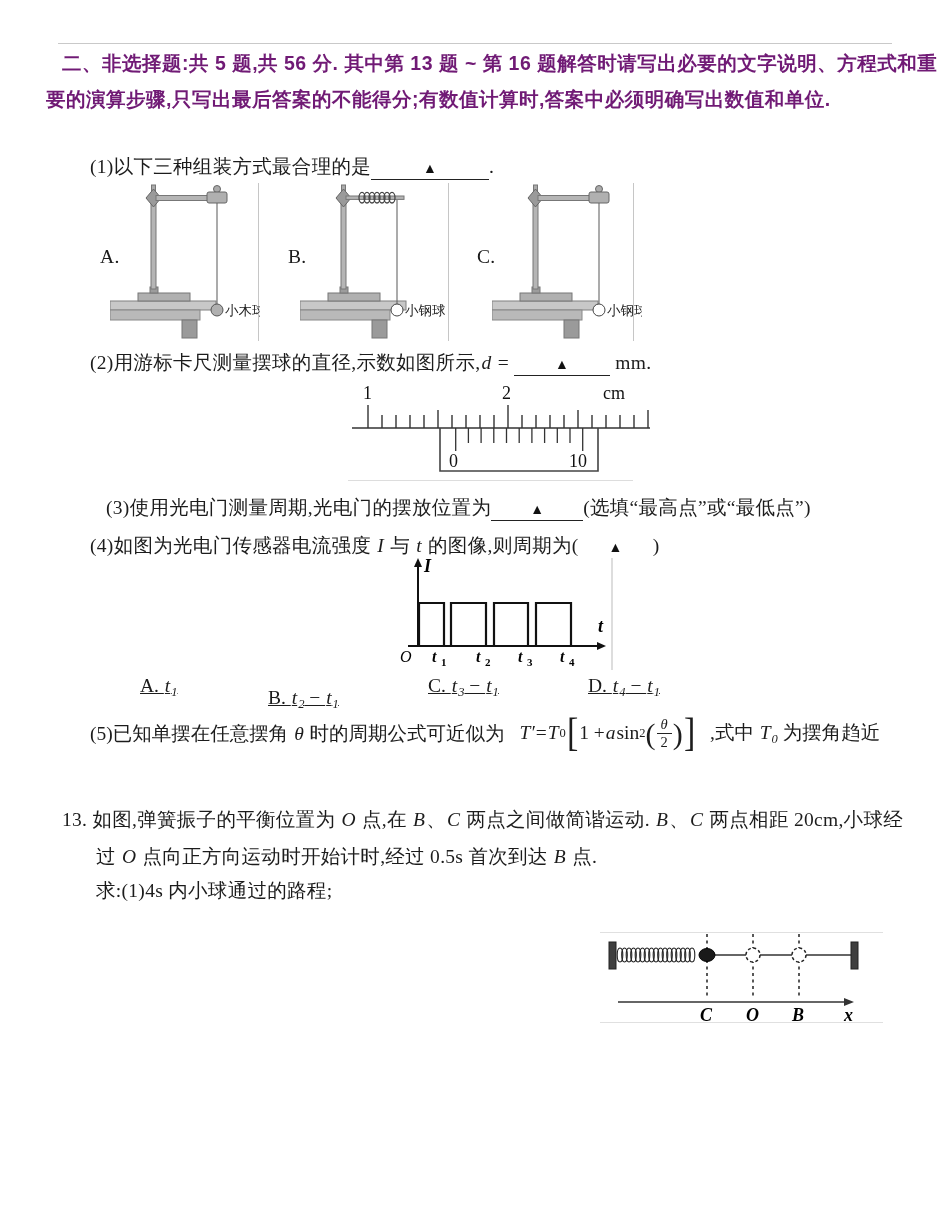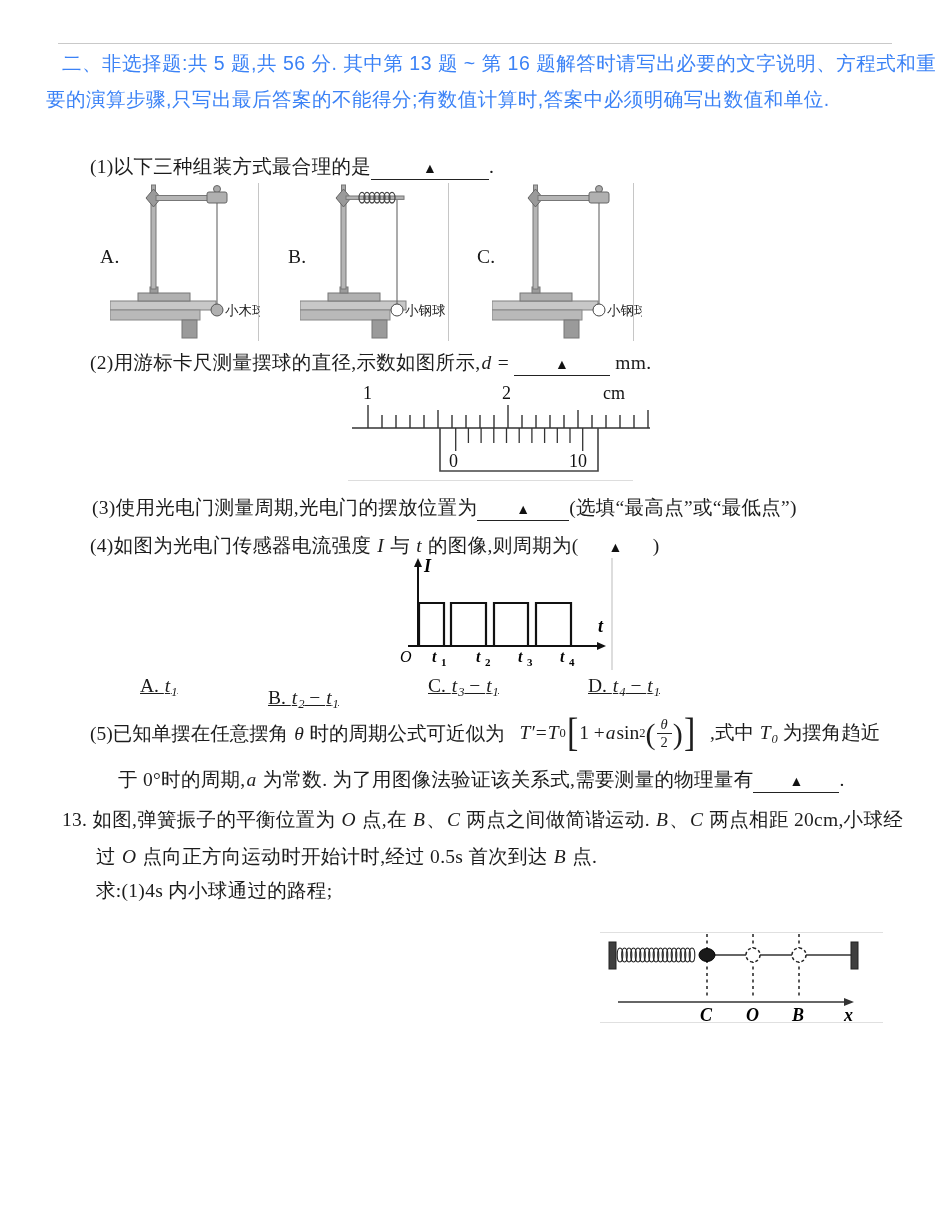--- a/index.html
+++ b/index.html
@@ -1,19 +1,19 @@
 <!DOCTYPE html>
 <html><head>
 <meta charset="utf-8">
 <style>
   html,body{margin:0;padding:0;background:#fff;}
   #page{position:relative;width:950px;height:1213px;background:#fff;overflow:hidden;
         font-family:"Liberation Serif",serif;color:#1c1c1c;}
   .abs{position:absolute;white-space:nowrap;}
-  .hd{font-family:"Liberation Sans",sans-serif;font-weight:400;font-size:19.5px;letter-spacing:.5px;color:#3b82f6;}
+  .hd{font-family:"Liberation Sans",sans-serif;font-weight:700;font-size:19.5px;letter-spacing:.5px;color:#701a75;}
   .bodyline{font-size:19.5px;letter-spacing:.3px;}
   .tx{font-family:"Liberation Serif",serif;}
   .var{font-family:"Liberation Serif",serif;font-style:italic;padding:0 1px;}
   .sub{font-family:"Liberation Serif",serif;font-style:italic;font-size:12.5px;vertical-align:-4px;}
   .blank{display:inline-block;border-bottom:1.5px solid #222;text-align:center;
          font-size:14px;line-height:20px;vertical-align:baseline;color:#111;}
   .gap{display:inline-block;width:74px;text-align:center;font-size:14px;color:#111;}
   .rule{position:absolute;height:1px;background:#c9c9c9;}
   .vrule{position:absolute;width:1px;background:#c6c6c6;}
   .optrow span.opt{position:absolute;font-size:19.5px;text-decoration:underline;}
@@ -149,21 +149,21 @@
         <line x1="186.9" y1="45" x2="186.9" y2="60"></line>
       <line x1="199.6" y1="45" x2="199.6" y2="60"></line>
         <line x1="212.3" y1="45" x2="212.3" y2="60"></line>
       <line x1="225" y1="45" x2="225" y2="60"></line>
     </g>
     <text x="104" y="84" font-size="18" fill="#111">0</text>
     <text x="224" y="84" font-size="18" fill="#111">10</text>
     <rect x="3" y="97" width="285" height="1" fill="#ddd"></rect>
   </svg>
 
-  <div class="abs bodyline" style="left:92px;top:494px;"><span class="tx">(3)使用光电门测量周期,光电门的摆放位置为</span><span class="blank" style="width: 92px;">▲</span><span class="tx">(选填“最高点”或“最低点”)</span></div>
+  <div class="abs bodyline" style="left:106px;top:494px;"><span class="tx">(3)使用光电门测量周期,光电门的摆放位置为</span><span class="blank" style="width: 92px;">▲</span><span class="tx">(选填“最高点”或“最低点”)</span></div>
   <div class="abs bodyline" style="left:90px;top:532px;"><span class="tx">(4)如图为光电门传感器电流强度 </span><span class="var">I</span><span class="tx"> 与 </span><span class="var">t</span><span class="tx"> 的图像,则周期为(</span><span class="gap">▲</span><span class="tx">)</span></div>
 
   <svg class="abs" style="left:388px;top:554px;" width="240" height="120" viewBox="0 0 240 120">
     <line x1="224" y1="4" x2="224" y2="116" stroke="#bbb" stroke-width="1"></line>
     <line x1="30" y1="10" x2="30" y2="92" stroke="#111" stroke-width="2"></line>
     <polygon points="30,4 26,13 34,13" fill="#111"></polygon>
     <line x1="20" y1="92" x2="212" y2="92" stroke="#111" stroke-width="2"></line>
     <polygon points="218,92 209,88 209,96" fill="#111"></polygon>
     <path d="M31,92 L31,49 L56,49 L56,92 M63,92 L63,49 L98,49 L98,92 M106,92 L106,49 L140,49 L140,92 M148,92 L148,49 L183,49 L183,92" fill="none" stroke="#111" stroke-width="2.2"></path>
     <text x="36" y="18" font-size="18" font-weight="bold" font-style="italic">I</text>
@@ -201,21 +201,20 @@
       <span class="bigp">(</span>
       <span class="frac">
         <span class="num">θ</span>
         <span class="den">2</span>
       </span>
       <span class="bigp">)</span>
       <span class="bigb">]</span>
     </span>
     <span><span class="tx">,式中 </span><span class="var">T</span><span class="sub">0</span><span class="tx"> 为摆角趋近</span></span>
   </div>
-  <div class="abs bodyline" style="left:118px;top:766px;"><span class="tx">于 0°时的周期,</span><span class="var">a</span><span class="tx"> 为常数. 为了用图像法验证该关系式,需要测量的物理量有</span><span class="blank" style="width: 86px;">▲</span><span class="tx">.</span></div>
 
   <div class="abs bodyline" style="left:62px;top:806px;"><span class="tx">13. 如图,弹簧振子的平衡位置为 </span><span class="var">O</span><span class="tx"> 点,在 </span><span class="var">B</span><span class="tx">、</span><span class="var">C</span><span class="tx"> 两点之间做简谐运动. </span><span class="var">B</span><span class="tx">、</span><span class="var">C</span><span class="tx"> 两点相距 20cm,小球经</span></div>
   <div class="abs bodyline" style="left:96px;top:843px;"><span class="tx">过 </span><span class="var">O</span><span class="tx"> 点向正方向运动时开始计时,经过 0.5s 首次到达 </span><span class="var">B</span><span class="tx"> 点.</span></div>
   <div class="abs bodyline" style="left:96px;top:877px;"><span class="tx">求:(1)4s 内小球通过的路程;</span></div>
 
   <svg class="abs" style="left:598px;top:930px;" width="290" height="100" viewBox="0 0 290 100">
     <rect x="2" y="2" width="283" height="1" fill="#e0e0e0"></rect>
     <rect x="2" y="92" width="283" height="1" fill="#e0e0e0"></rect>
     <rect x="11" y="12" width="7" height="27" fill="#3f3f3f" stroke="#222"></rect>
     <g stroke="#222" stroke-width="1.1" fill="none">

